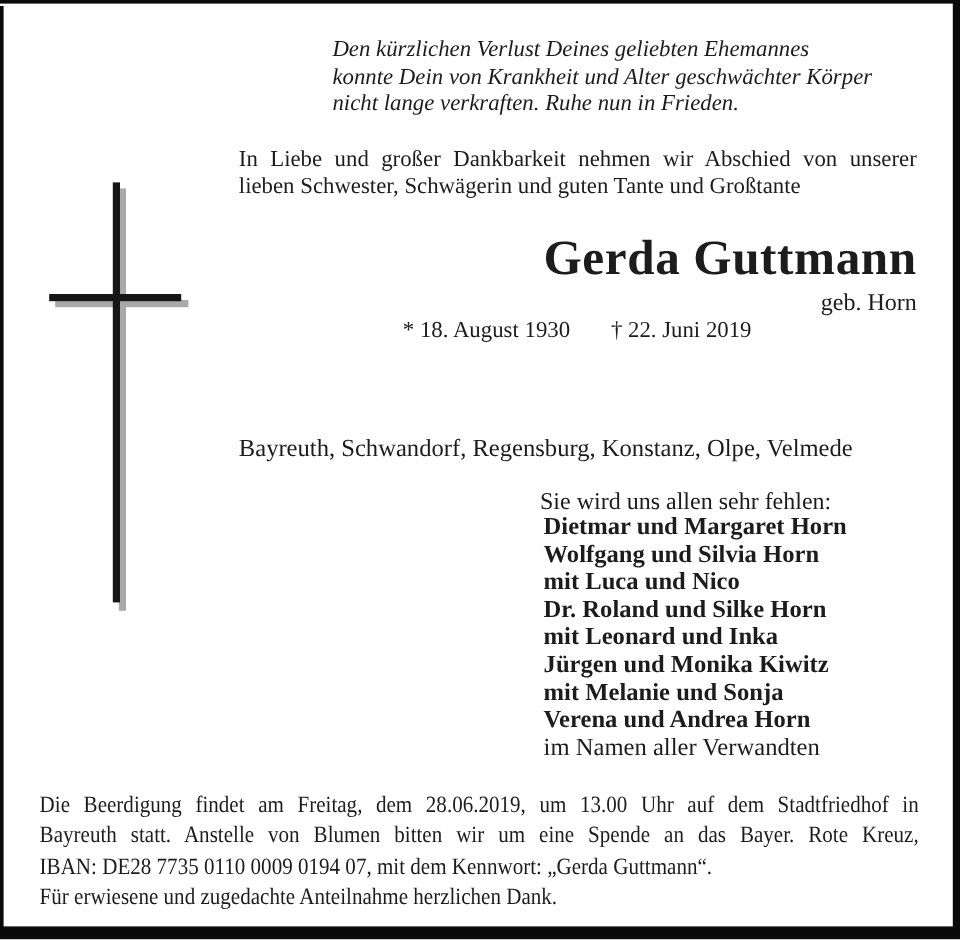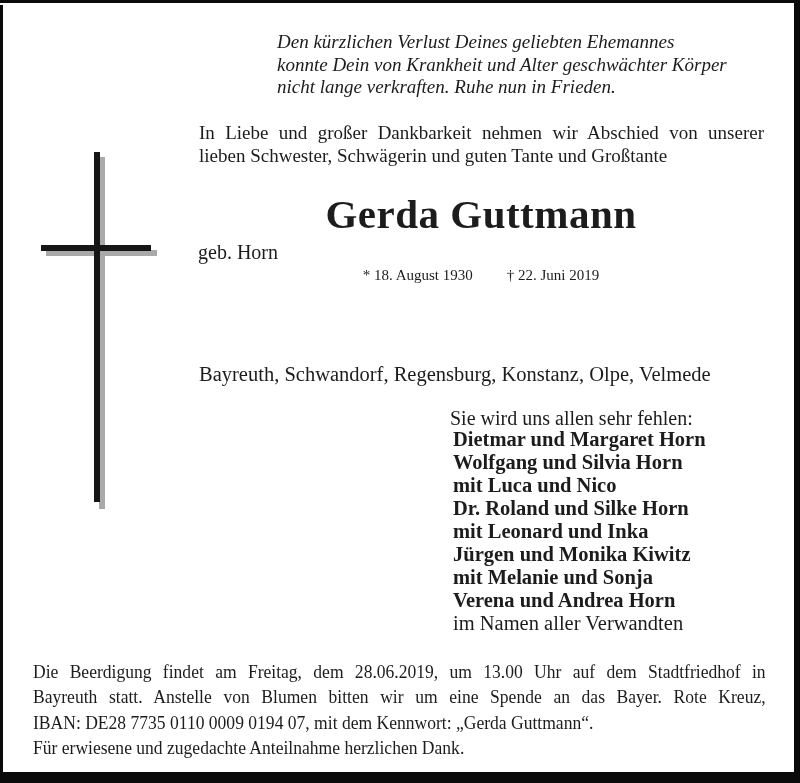--- a/index.html
+++ b/index.html
@@ -38,34 +38,34 @@
     font-size: 19px; line-height: 22.5px;
   }
   .intro {
     left: 199px; top: 122px; width: 565px;
     font-size: 19px; line-height: 22.5px;
   }
   .justify-full { text-align: justify; text-align-last: justify; }
 
   .name {
     left: 198px; top: 191px; width: 566px;
-    text-align: center;
+    text-align: right;
     font-weight: bold;
     font-size: 41px; line-height: 46px;
     letter-spacing: 0.5px;
   }
   .maiden {
     left: 198px; top: 240px; width: 566px;
-    text-align: left;
+    text-align: right;
     font-size: 20px; line-height: 24px;
   }
   .dates {
     left: 198px; top: 263px; width: 566px;
     display: flex; justify-content: center; gap: 34px;
-    font-size: 15px; line-height: 25px;
+    font-size: 19px; line-height: 25px;
   }
   .places {
     left: 199px; top: 314px; width: 566px;
     font-size: 20.5px; line-height: 24px; margin-top: 48px;
   }
   .missing {
     left: 450px; top: 366px; width: 330px;
     font-size: 20px; line-height: 24px; margin-top: 40px;
   }
   .mourners {

